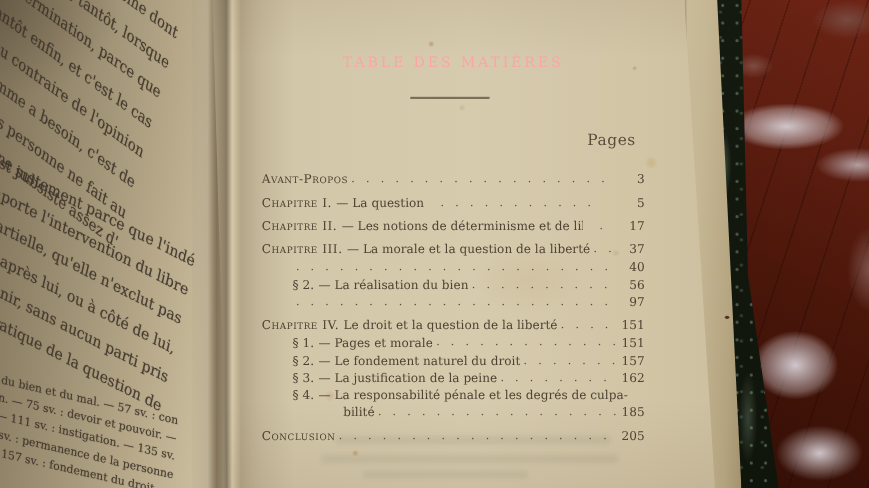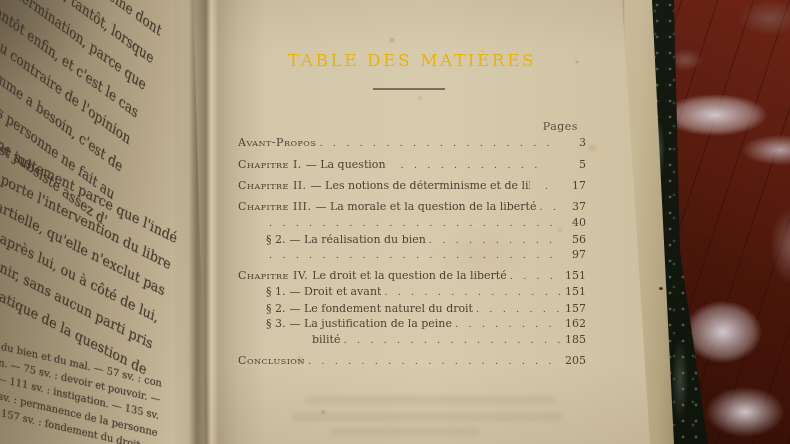--- a/index.html
+++ b/index.html
@@ -94,28 +94,28 @@
   .gutter{
     left:150px; top:0; width:130px; height:444px; z-index:6; pointer-events:none;
     background:linear-gradient(90deg, transparent 0, rgba(70,55,35,0) 18%,
       rgba(70,55,35,.30) 36%, rgba(45,32,18,.42) 43%, rgba(250,238,205,.18) 47%,
       rgba(110,90,60,.28) 53%, rgba(110,90,60,.12) 68%, transparent 90%);
   }
 
   
   .toc-title{
     left:238px; top:50px; width:348px; text-align:center; z-index:7;
-    font-size:17px; letter-spacing:2.5px; color:#eab308;
+    font-size:13px; letter-spacing:2.5px; color:#fca5a5;
   }
   .toc-rule{ left:373px; top:88px; width:72px; height:2px; background:#5d4f3e;
              opacity:.75; z-index:7; }
   .toc-col{ left:238px; top:120px; width:348px; z-index:7; color:#4e4233; position:absolute;}
   .toc-col *{position:static;}
   .pages-head{ display:block; text-align:right; padding-right:8px;
-               font-size:11px; color:#5a4c3b; letter-spacing:.5px; margin-bottom:2px;}
+               font-size:14px; color:#5a4c3b; letter-spacing:.5px; margin-bottom:19px;}
   .row{ display:flex; align-items:flex-start; line-height:15.5px; font-size:11px; }
   .lbl{ white-space:nowrap; overflow:hidden; flex:0 1 auto; }
   .sc{ font-variant:small-caps; letter-spacing:.5px; }
   .ttl{ margin-left:4px; }
   .dots{ flex:1 1 0; min-width:0; overflow:hidden; white-space:nowrap;
          letter-spacing:3.5px; padding:0 3px; color:#564938; font-size:10px; }
   .pg{ flex:0 0 26px; text-align:right; font-size:11px; }
   .ind1{ padding-left:28px; }
   .ind2{ padding-left:70px; }
   .mt6{margin-top:6px;gap:12px;} .mt5{margin-top:5px;} .mt1{margin-top:1px;}
@@ -213,37 +213,40 @@
       <span class="pg">97</span>
     </div>
 
     <div class="row mt5">
       <span class="lbl"><span class="sc">Chapitre IV.</span><span class="ttl">Le droit et la question de la liberté</span></span>
       <span class="dots">. . . . . . . . . . . . . . . . . . . . . . . . . . . . . .</span>
       <span class="pg">151</span>
     </div>
 
     <div class="row mt1 ind1">
-      <span class="lbl"><span>§ 1.</span><span class="ttl">— Droit et avant</span></span>
+      <span class="lbl"><span>§ 1.</span><span class="ttl">— Pages et morale</span></span>
       <span class="dots">. . . . . . . . . . . . . . . . . . . . . . . . . . . . . .</span>
       <span class="pg">151</span>
     </div>
 
     <div class="row mt1 ind1">
       <span class="lbl"><span>§ 2.</span><span class="ttl">— Le fondement naturel du droit</span></span>
       <span class="dots">. . . . . . . . . . . . . . . . . . . . . . . . . . . . . .</span>
       <span class="pg">157</span>
     </div>
 
     <div class="row mt0 ind1">
       <span class="lbl"><span>§ 3.</span><span class="ttl">— La justification de la peine</span></span>
       <span class="dots">. . . . . . . . . . . . . . . . . . . . . . . . . . . . . .</span>
       <span class="pg">162</span>
     </div>
 
+    <div class="row mt0 ind1">
+      <span class="lbl"><span>§ 4.</span><span class="ttl">— La responsabilité pénale et les degrés de culpa-</span></span>
+    </div>
 
     <div class="row mt0 ind2">
       <span class="lbl"><span class="ttl">bilité</span></span>
       <span class="dots">. . . . . . . . . . . . . . . . . . . . . . . . . . . . . .</span>
       <span class="pg">185</span>
     </div>
 
     <div class="row mt8">
       <span class="lbl"><span class="sc">Conclusion</span></span>
       <span class="dots">. . . . . . . . . . . . . . . . . . . . . . . . . . . . . .</span>

